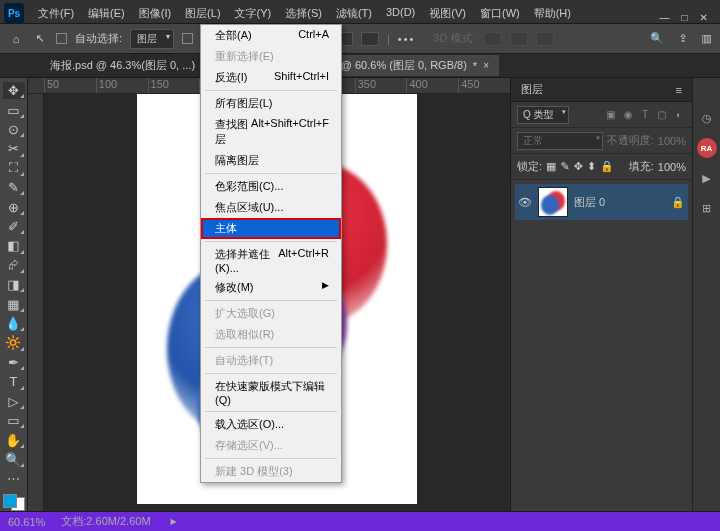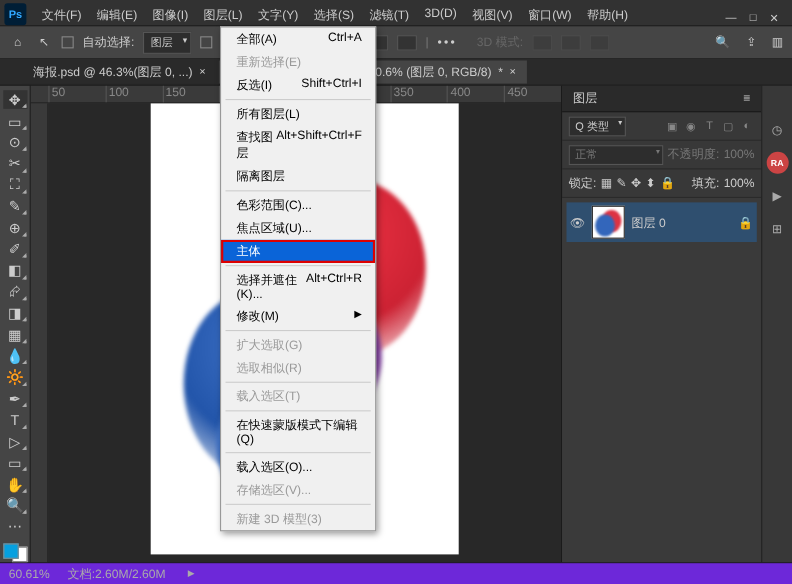--- a/index.html
+++ b/index.html
@@ -10,21 +10,21 @@
 .menu-item { padding:2px 6px; cursor:pointer; }
 .winctrl { display:flex; gap:12px; padding-right:8px; }
 .winctrl span { cursor:pointer; font-size:10px; }
 .optbar { height:30px; background:#454545; display:flex; align-items:center; padding:0 8px; gap:8px; border-bottom:1px solid #1a1a1a; }
 .optbar .ico { width:16px; height:16px; display:flex; align-items:center; justify-content:center; color:#ccc; }
 .optbar .checkbox { width:11px; height:11px; border:1px solid #888; display:inline-block; }
 .optbar .sel { background:#2d2d2d; padding:2px 16px 2px 6px; border:1px solid #555; position:relative; font-size:10px; }
 .optbar .sel::after { content:"▾"; position:absolute; right:3px; font-size:8px; }
 .icorow { width:18px; height:14px; background:#333; border:1px solid #555; }
 .right-opts { margin-left:auto; display:flex; gap:14px; }
-.tabbar { height:24px; background:#2a2a2a; display:flex; align-items:center; padding-left:20px; gap:2px; border-bottom:1px solid #1a1a1a; }
+.tabbar { height:24px; background:#2a2a2a; display:flex; align-items:center; padding-left:40px; gap:2px; border-bottom:1px solid #1a1a1a; }
 .doc-tab { background:#454545; padding:3px 10px; font-size:10px; display:flex; align-items:center; gap:6px; }
 .doc-tab .x { font-size:10px; cursor:pointer; }
 .main { display:flex; height:433px; }
 .toolbar { width:28px; background:#454545; display:flex; flex-direction:column; align-items:center; padding-top:4px; gap:2px; border-right:1px solid #1a1a1a; }
 .tool { width:22px; height:22px; display:flex; align-items:center; justify-content:center; cursor:pointer; color:#ccc; font-size:13px; position:relative; }
 .tool.active { background:#333; }
 .tool.sub::after { content:""; position:absolute; right:1px; bottom:1px; border:2px solid transparent; border-right-color:#aaa; border-bottom-color:#aaa; }
 .fgbg { width:22px; height:22px; position:relative; margin-top:4px; }
 .fgbg .fg { width:14px; height:14px; background:#05a0e0; border:1px solid #888; position:absolute; top:0; left:0; }
 .fgbg .bg { width:14px; height:14px; background:#fff; border:1px solid #888; position:absolute; bottom:0; right:0; }
@@ -309,21 +309,21 @@
     <div class="dd-item disabled">
       <span>扩大选取(G)</span>
       <span></span>
     </div>
     <div class="dd-item disabled">
       <span>选取相似(R)</span>
       <span></span>
     </div>
     <div class="dd-sep"></div>
     <div class="dd-item disabled">
-      <span>载入选区(T)</span>
+      <span>自动选择(T)</span>
       <span></span>
     </div>
     <div class="dd-sep"></div>
     <div class="dd-item">
       <span>在快速蒙版模式下编辑(Q)</span>
       <span></span>
     </div>
     <div class="dd-sep"></div>
     <div class="dd-item">
       <span>载入选区(O)...</span>

